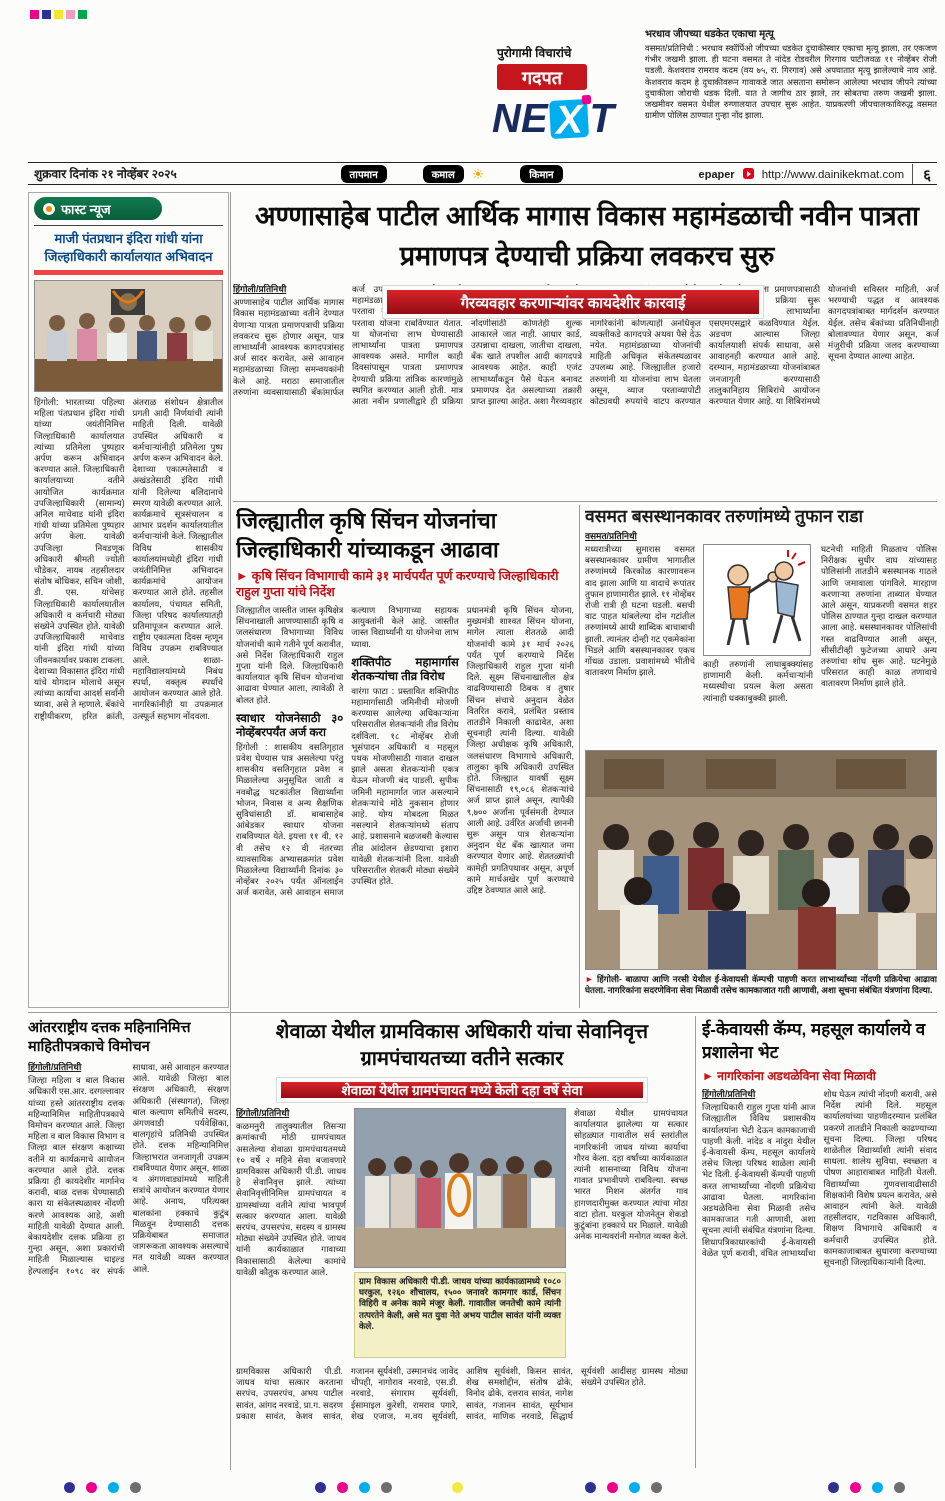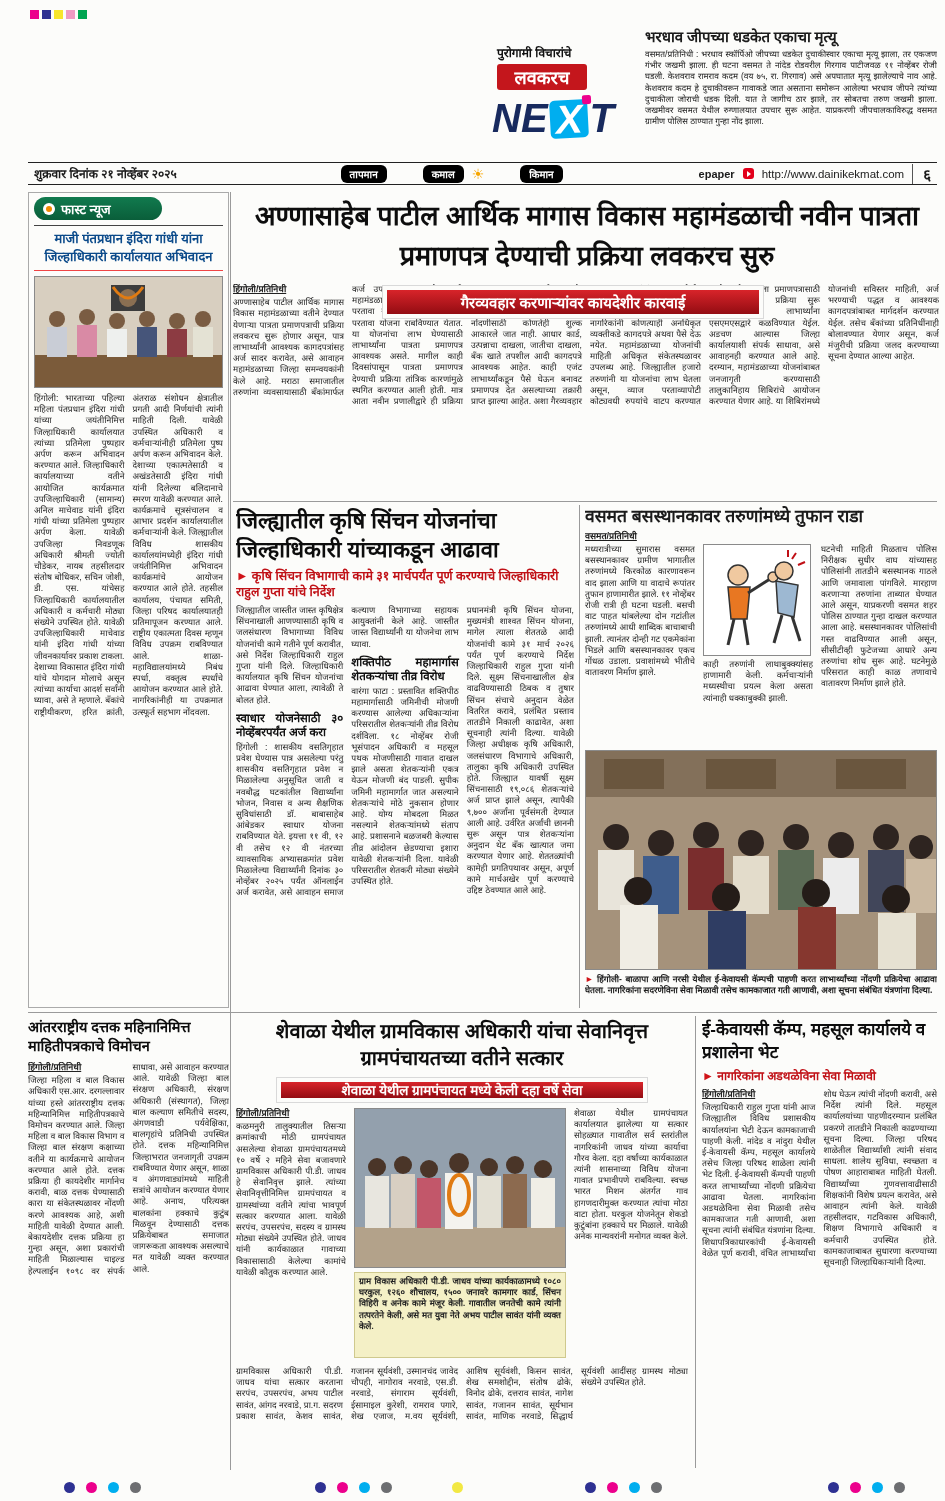--- a/index.html
+++ b/index.html
@@ -34,21 +34,21 @@
   .epicon{width:11px;height:11px;background:#e2001a;border-radius:3px;display:inline-block;position:relative;}
   .epicon:after{content:"";position:absolute;left:4px;top:3px;border-left:4px solid #fff;border-top:3px solid transparent;border-bottom:3px solid transparent;}
   .pgno{font-weight:700;font-size:15px;border-left:1px solid #555;padding-left:10px;}
   
   .fastbox{left:28px;top:192px;width:201px;height:816px;border:1px solid #aaa;padding:4px 5px;}
   .fastpill{width:128px;height:23px;background:linear-gradient(180deg,#117a4e,#0a5e3a);border-radius:12px;
             color:#fff;font-size:13px;font-weight:700;display:flex;align-items:center;gap:6px;padding:0 9px;}
   .fastpill .dotic{width:12px;height:12px;border-radius:50%;background:#fff;position:relative;}
   .fastpill .dotic:after{content:"";position:absolute;inset:3px;background:#f08a00;border-radius:50%;}
   .fast-h{font-size:13px;line-height:18px;font-weight:700;color:#0b4a8a;text-align:center;
-          border-top:1px solid #444;border-bottom:1px solid #ef4444;padding:4px 0;margin:5px 0;}
+          border-top:1px solid #444;border-bottom:5px solid #ef4444;padding:4px 0;margin:5px 0;}
   .photo-box{border:1px solid #8a8a8a;overflow:hidden;background:#b8a68e;}
   
   .h-lead{left:236px;top:196px;width:702px;height:82px;font-size:27px;line-height:40px;font-weight:700;
           text-align:center;color:#0d0d0d;overflow:hidden;}
   .banner-red{background:linear-gradient(180deg,#d8242a,#930c12);color:#fff;font-weight:700;text-align:center;
               display:flex;align-items:center;justify-content:center;border:4px solid #fcfcfa;
               box-shadow:0 0 0 1px #d9d9d9;}
   .h-agri{font-size:22px;line-height:29px;font-weight:700;color:#0d0d0d;}
   .red-bullet{color:#c01016;font-weight:700;font-size:12.5px;line-height:16px;margin-top:4px;}
   .arrow{color:#d01318;font-weight:700;}
@@ -65,33 +65,33 @@
 <body>
 
 <div class="page">
 
   <div class="abs" style="left:30px;top:5px;">
     <span class="sq" style="background:#ec008c"></span><span class="sq" style="background:#2e3192"></span><span class="sq" style="background:#f7e52c"></span><span class="sq" style="background:#ef9bc3"></span><span class="sq" style="background:#00a551"></span>
   </div>
 
   <div class="abs" style="left:497px;top:44px;">
     <div class="m-tag">पुरोगामी विचारांचे</div>
-    <div class="m-brand">लवकरच</div>
+    <div class="m-brand">गदपत</div>
   </div>
   <div class="abs next" style="left:492px;top:96px;">
     <span>NE</span>
     <span class="xsq">
         <i></i>
         <span>X</span>
       </span>
     <span>T</span>
   </div>
 
   <div class="abs" style="left:645px;top:26px;width:292px;height:132px;overflow:hidden;">
-    <div style="font-size:15px;font-weight:700;margin-bottom:3px;font-family:Liberation Serif, serif;">भरधाव जीपच्या धडकेत एकाचा मृत्यू</div>
+    <div style="font-size:10px;font-weight:700;margin-bottom:3px;">भरधाव जीपच्या धडकेत एकाचा मृत्यू</div>
     <div class="bt" style="font-size:8.4px;">वसमत/प्रतिनिधी : भरधाव स्कॉर्पिओ जीपच्या धडकेत दुचाकीस्वार एकाचा मृत्यू झाला, तर एकजण गंभीर जखमी झाला. ही घटना वसमत ते नांदेड रोडवरील गिरगाव पाटीजवळ ११ नोव्हेंबर रोजी घडली. केशवराव रामराव कदम (वय ७५, रा. गिरगाव) असे अपघातात मृत्यू झालेल्याचे नाव आहे. केशवराव कदम हे दुचाकीवरून गावाकडे जात असताना समोरून आलेल्या भरधाव जीपने त्यांच्या दुचाकीला जोराची धडक दिली. यात ते जागीच ठार झाले, तर सोबतचा तरुण जखमी झाला. जखमीवर वसमत येथील रुग्णालयात उपचार सुरू आहेत. याप्रकरणी जीपचालकाविरुद्ध वसमत ग्रामीण पोलिस ठाण्यात गुन्हा नोंद झाला.</div>
   </div>
 
   <div class="abs datebar">
     <span style="font-weight:700;">शुक्रवार दिनांक २१ नोव्हेंबर २०२५</span>
     <span style="flex:1"></span>
     <span class="blackbox">तापमान</span>
     <span class="blackbox">कमाल</span>
     <span class="sun">☀</span>
     <span class="blackbox">किमान</span>
@@ -241,21 +241,21 @@
   </div>
 
   <div class="abs" style="left:236px;top:1018px;width:452px;height:450px;overflow:hidden;">
     <div class="h-bot" style="font-size:20px;line-height:27px;text-align:center;">शेवाळा येथील ग्रामविकास अधिकारी यांचा सेवानिवृत्त ग्रामपंचायतच्या वतीने सत्कार</div>
     <div class="banner-red" style="width:370px;height:24px;font-size:13.5px;margin:6px auto 6px;">शेवाळा येथील ग्रामपंचायत मध्ये केली दहा वर्षे सेवा</div>
     <div style="display:flex;gap:8px;height:252px;overflow:hidden;">
       <div class="bt" style="width:110px;">
         <span class="byline">हिंगोली/प्रतिनिधी</span>
         <span>कळमनुरी तालुक्यातील तिसऱ्या क्रमांकाची मोठी ग्रामपंचायत असलेल्या शेवाळा ग्रामपंचायतमध्ये १० वर्षे २ महिने सेवा बजावणारे ग्रामविकास अधिकारी पी.डी. जाधव हे सेवानिवृत्त झाले. त्यांच्या सेवानिवृत्तीनिमित्त ग्रामपंचायत व ग्रामस्थांच्या वतीने त्यांचा भावपूर्ण सत्कार करण्यात आला. यावेळी सरपंच, उपसरपंच, सदस्य व ग्रामस्थ मोठ्या संख्येने उपस्थित होते. जाधव यांनी कार्यकाळात गावाच्या विकासासाठी केलेल्या कामांचे यावेळी कौतुक करण्यात आले.</span>
       </div>
-      <div style="width:212px;font-family:Liberation Serif, serif;">
+      <div style="width:212px;">
         <div class="photo-box" style="width:212px;height:160px;">
           <svg viewBox="0 0 212 160" width="212" height="160">
             <rect width="212" height="160" fill="#93a0ad"></rect>
             <rect y="118" width="212" height="42" fill="#b3a28a"></rect>
             <g>
               <circle cx="22" cy="58" r="9" fill="#4a3528"></circle>
                 <rect x="10" y="67" width="24" height="52" fill="#e8e6df"></rect>
               <circle cx="48" cy="56" r="9" fill="#4a3528"></circle>
                 <rect x="36" y="65" width="24" height="54" fill="#d8cfc2"></rect>
               <circle cx="74" cy="60" r="9" fill="#4a3528"></circle>

